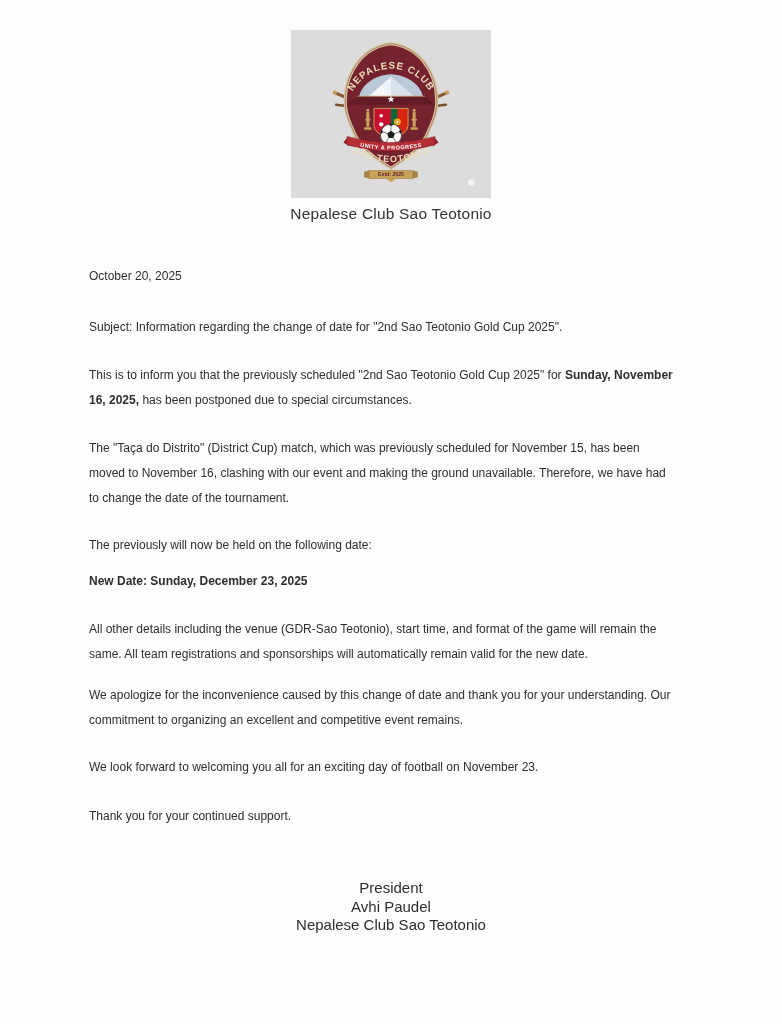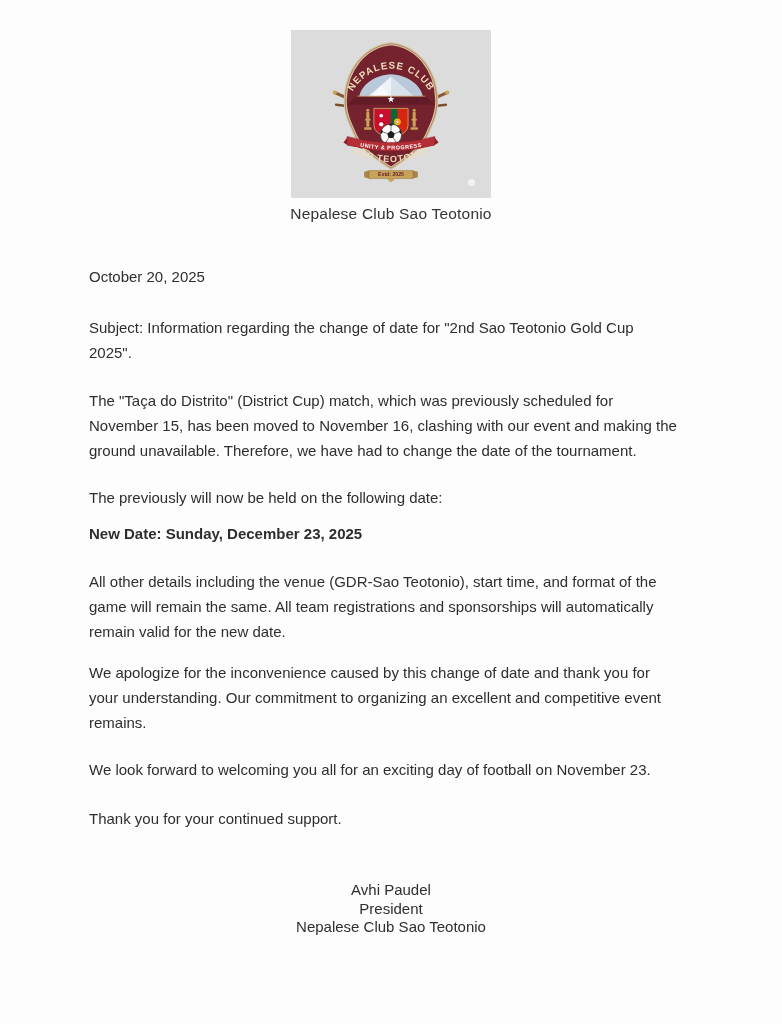--- a/index.html
+++ b/index.html
@@ -28,21 +28,21 @@
     width:7px; height:7px; border-radius:50%;
     background:#f2f2f2; opacity:.95;
   }
   .caption {
     margin-top:7px;
     font-size:15.5px; color:#333;
     letter-spacing:.2px;
   }
 
   
-  .body-text { padding:0 104px 0 89px; font-size:15px; line-height:25px; }
+  .body-text { padding:0 104px 0 89px; font-size:12px; line-height:25px; }
   .body-text p { margin:0; }
   .p-date      { margin-top:41px !important; }
   .p-subject   { margin-top:26px !important; font-weight:normal; }
   .p-salutation{ margin-top:30px !important; }
   .p-inform    { margin-top:23px !important; }
   .p-reason    { margin-top:23px !important; }
   .p-announce  { margin-top:22px !important; }
   .p-newdate   { margin-top:11px !important; font-weight:bold; }
   .p-details   { margin-top:23px !important; }
   .p-apology   { margin-top:16px !important; }
@@ -169,29 +169,30 @@
         </g>
       </svg>
       <div class="artifact"></div>
     </div>
     <div class="caption">Nepalese Club Sao Teotonio</div>
   </div>
 
   <div class="body-text">
     <p class="p-date">October 20, 2025</p>
     <p class="p-subject">Subject: Information regarding the change of date for "2nd Sao Teotonio Gold Cup 2025".</p>
+    <p class="p-inform"><span>This is to inform you that the previously scheduled "2nd Sao Teotonio Gold Cup 2025" for </span><span class="bold-inline">Sunday, November 16, 2025,</span><span> has been postponed due to special circumstances.</span></p>
     <p class="p-reason">The "Taça do Distrito" (District Cup) match, which was previously scheduled for November 15, has been moved to November 16, clashing with our event and making the ground unavailable. Therefore, we have had to change the date of the tournament.</p>
     <p class="p-announce">The previously will now be held on the following date:</p>
     <p class="p-newdate">New Date: Sunday, December 23, 2025</p>
     <p class="p-details">All other details including the venue (GDR-Sao Teotonio), start time, and format of the game will remain the same. All team registrations and sponsorships will automatically remain valid for the new date.</p>
     <p class="p-apology">We apologize for the inconvenience caused by this change of date and thank you for your understanding. Our commitment to organizing an excellent and competitive event remains.</p>
     <p class="p-welcome">We look forward to welcoming you all for an exciting day of football on November 23.</p>
     <p class="p-thanks">Thank you for your continued support.</p>
   </div>
 
   <div class="signature">
+    <div>President</div>
     <div>Avhi Paudel</div>
-    <div>President</div>
     <div>Nepalese Club Sao Teotonio</div>
 
   </div>
 
 </div>
 
 </body></html>

